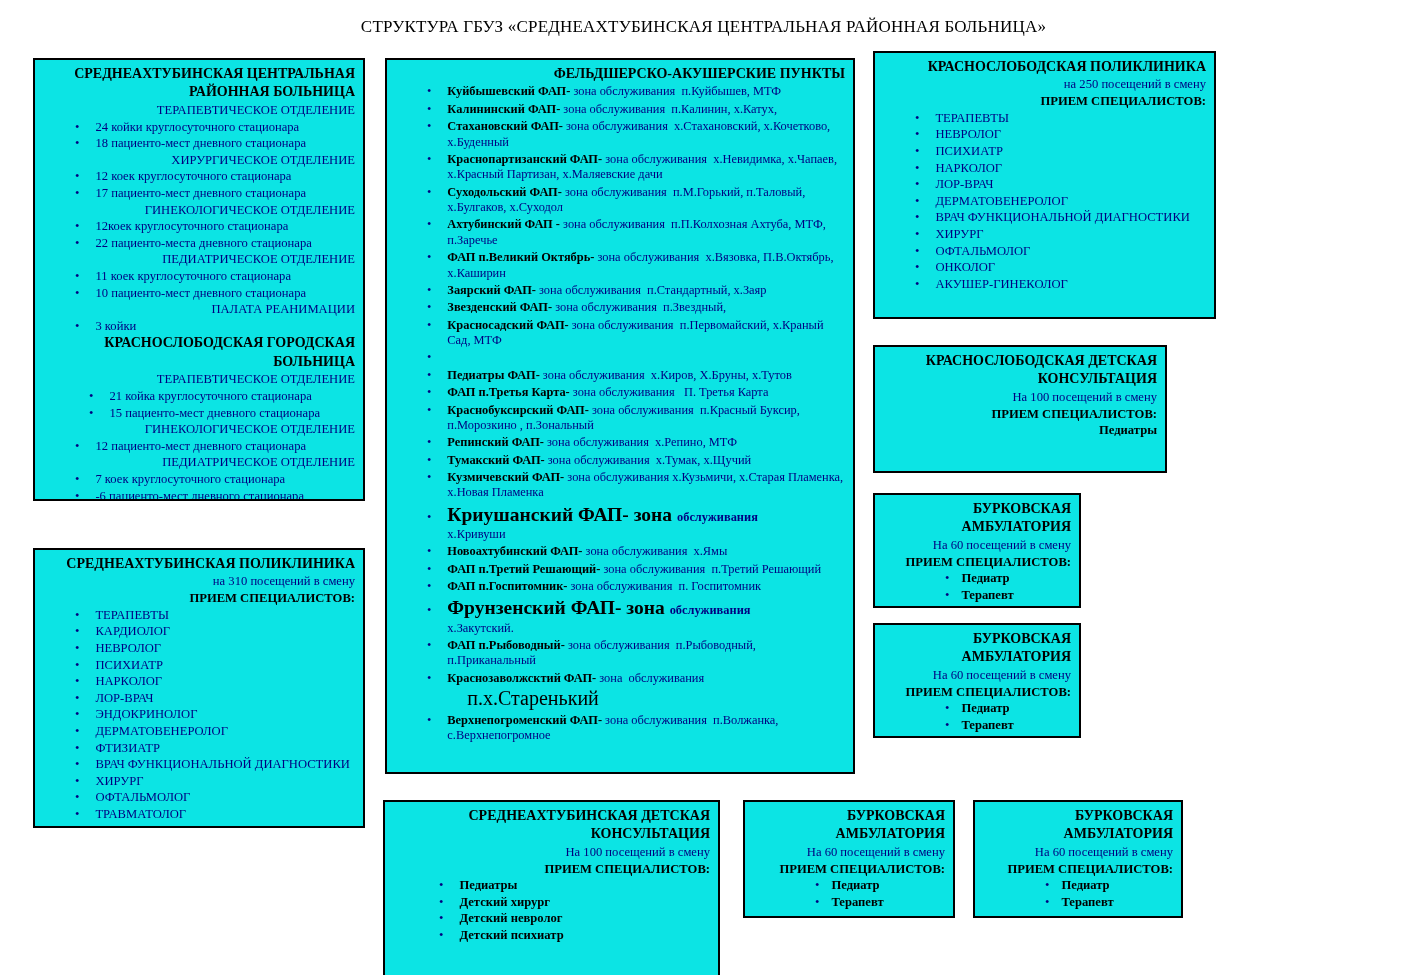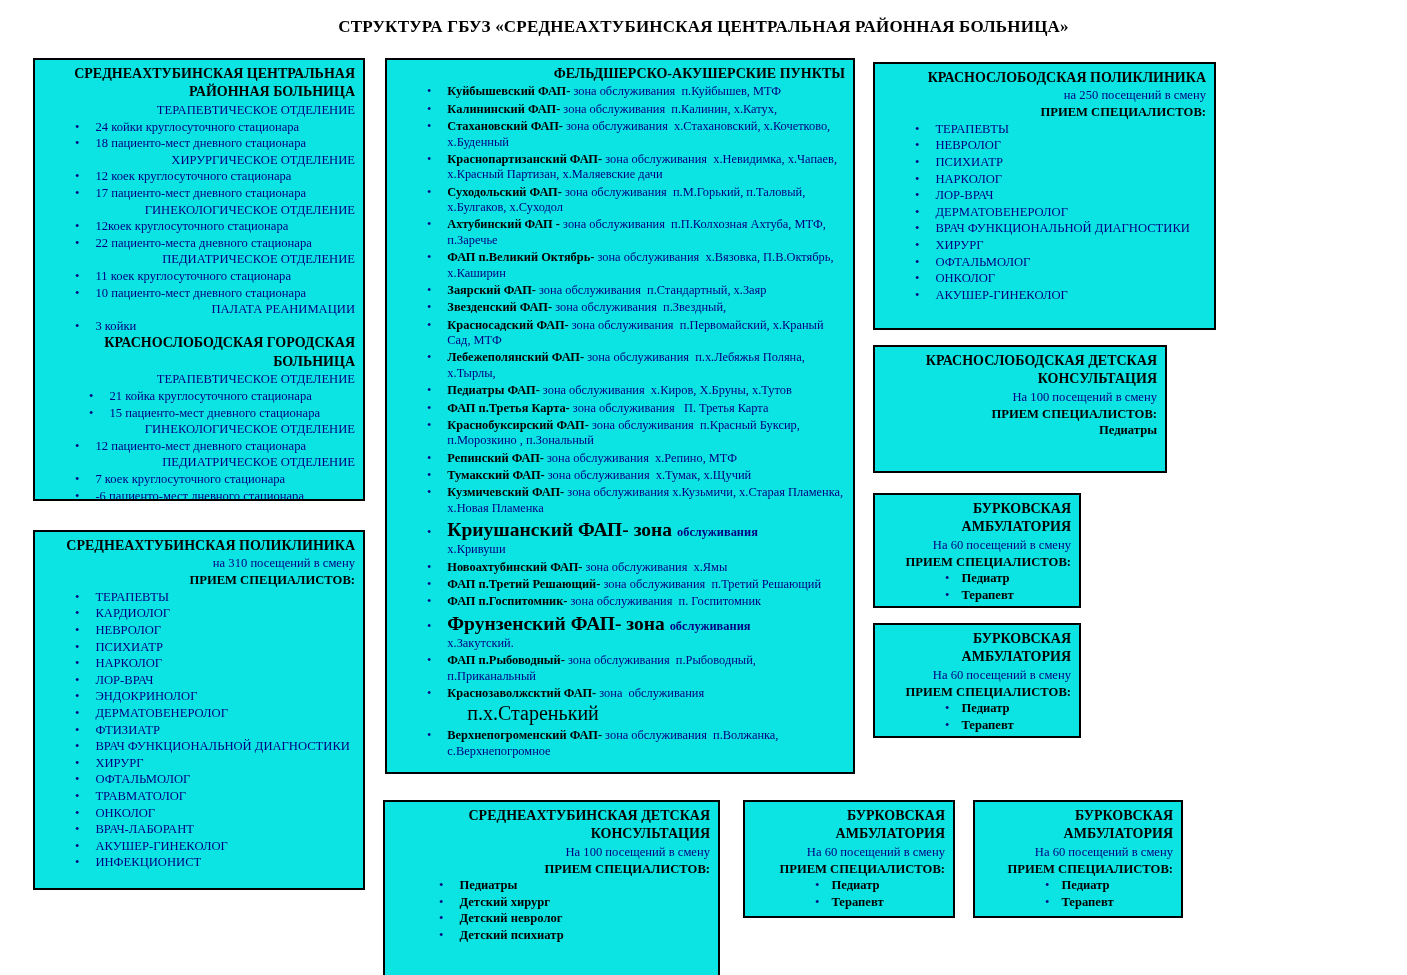--- a/index.html
+++ b/index.html
@@ -1,39 +1,39 @@
 <!DOCTYPE html>
 <html style="--cyan: #0ce4e4;"><head>
 <meta charset="utf-8">
 <style>
   html,body{margin:0;padding:0;background:#ffffff;}
   #canvas{position:relative;width:1407px;height:975px;background:#ffffff;overflow:hidden;
           font-family:"Liberation Serif","DejaVu Serif",serif;}
   .page-title{position:absolute;top:17px;left:0;width:1407px;text-align:center;
-              font-size:17px;font-weight:bold;color:#000;letter-spacing:.2px;}
+              font-size:17px;font-weight:normal;color:#000;letter-spacing:.2px;}
   .box{position:absolute;background:var(--cyan,#0ce4e4);border:2px solid #000;
        padding:5px 8px;box-sizing:border-box;color:#000080;font-size:12.6px;
        line-height:1.32;overflow:hidden;}
   .bl{display:flex;align-items:baseline;}
   .dot{flex:0 0 auto;margin-left:32px;margin-right:16px;}
   .i2 .dot{margin-left:46px;}
   .i3 .dot{margin-left:62px;margin-right:12px;}
   .tx{flex:1 1 auto;white-space:pre-wrap;}
   .c{text-align:right;}
   .b{font-weight:bold;}
   .k{color:#000;}
   .tt{font-size:14px;}
   .big{font-size:19.5px;}
   .bigr{font-size:20px;font-weight:normal;margin-left:20px;}
   #box-crb{left:33px;top:58px;width:332px;height:443px;}
-  #box-sa-pol{left:33px;top:530px;width:332px;height:360px;}
+  #box-sa-pol{left:33px;top:548px;width:332px;height:280px;}
   #box-fap{left:385px;top:58px;width:470px;height:716px;font-size:12.4px;line-height:1.24;}
   #box-fap .ln{margin-bottom:2px;}
   #box-sa-det{left:383px;top:800px;width:337px;height:204px;}
-  #box-ks-pol{left:873px;top:62px;width:343px;height:268px;}
+  #box-ks-pol{left:873px;top:51px;width:343px;height:268px;}
   #box-ks-det{left:873px;top:345px;width:294px;height:128px;}
   #box-burk-1{left:873px;top:493px;width:208px;height:115px;}
   #box-burk-2{left:873px;top:623px;width:208px;height:115px;}
   #box-burk-3{left:743px;top:800px;width:212px;height:118px;}
   #box-burk-4{left:973px;top:800px;width:210px;height:118px;}
 </style>
 </head>
 <body>
 
 <div id="canvas">
@@ -245,21 +245,20 @@
       <div class="ln bl">
         <span class="dot">•</span>
         <div class="tx"><span class="b k">Звезденский ФАП-</span><span> зона обслуживания  п.Звездный,</span></div>
       </div>
       <div class="ln bl">
         <span class="dot">•</span>
         <div class="tx"><span class="b k">Красносадский ФАП-</span><span> зона обслуживания  п.Первомайский, х.Краный Сад, МТФ</span></div>
       </div>
       <div class="ln bl">
         <span class="dot">•</span>
-        <div class="tx"><span class="b k">Лебежеполянский ФАП-</span><span> зона обслуживания  п.х.Лебяжья Поляна, х.Тырлы,</span></div>
       </div>
       <div class="ln bl">
         <span class="dot">•</span>
         <div class="tx"><span class="b k">Педиатры ФАП-</span><span> зона обслуживания  х.Киров, Х.Бруны, х.Тутов</span></div>
       </div>
       <div class="ln bl">
         <span class="dot">•</span>
         <div class="tx"><span class="b k">ФАП п.Третья Карта-</span><span> зона обслуживания   П. Третья Карта</span></div>
       </div>
       <div class="ln bl">

